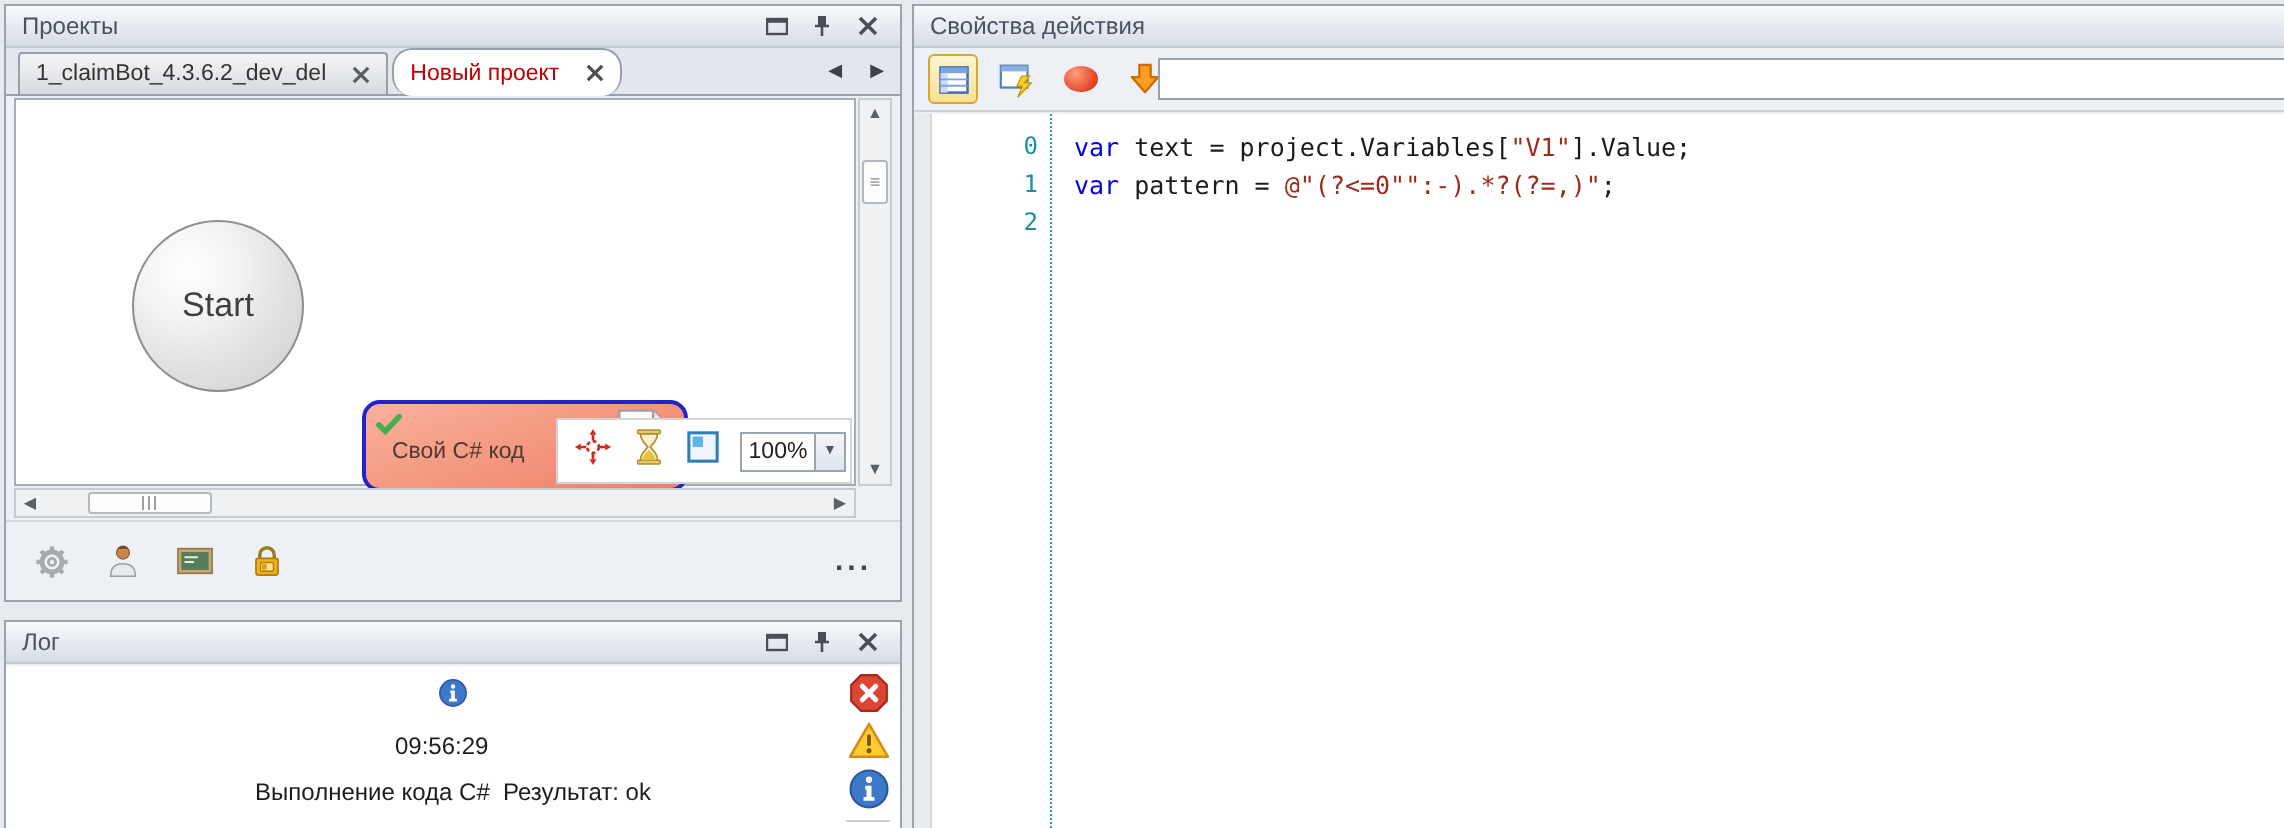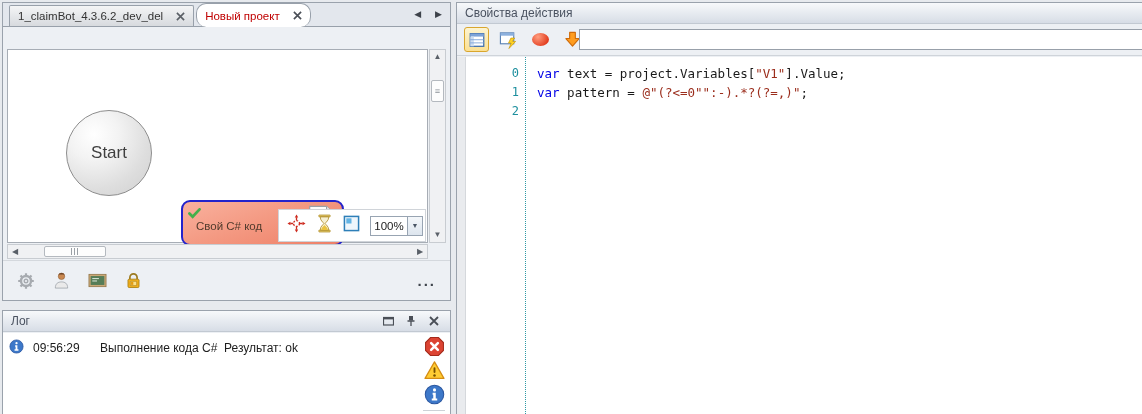--- a/index.html
+++ b/index.html
@@ -61,21 +61,21 @@
   .grip-v { width:9px; height:7px; background:repeating-linear-gradient(90deg,#9aa0a6 0 1px, transparent 1px 3px); }
 
   
   .proj-statusbar { position:absolute; left:0; right:0; top:257px; height:40px; border-top:1px solid #d4d8dd;
                     display:flex; align-items:center; gap:16px; padding-left:13px; }
   .statusbar-icon { width:20px; height:20px; display:flex; }
   .more-dots { margin-left:auto; padding-right:14px; color:#3f454d; font-weight:bold; font-size:15px; letter-spacing:2px; line-height:8px; }
 
   
   .log-content { position:absolute; left:0; right:0; top:22px; bottom:0; background:#fff; }
-  .log-entry { display:flex; align-items:center; gap:9px; padding:6px 6px 0 6px; font-size:12px; color:#1d1d1d; }
+  .log-entry { display:flex; align-items:center; gap:9px; padding:6px 6px 0 6px; font-size:12px; color:#1d1d1d;flex-direction:column; }
   .log-time { width:58px; }
   .log-msg { white-space:pre; }
   .log-toolbar { position:absolute; right:4px; top:3px; width:24px; display:flex; flex-direction:column; align-items:center; gap:3px; }
   .log-tool { width:21px; height:21px; display:flex; }
   .log-sep { width:22px; border-top:1px solid #cdd2d7; margin:2px 0 0 0; }
   .log-partial { width:20px; height:12px; background:#ffd96a; border:1px solid #d9a62e; border-radius:3px; }
 
   
   .props-toolbar { position:relative; height:32px; background:#edf0f4; border-bottom:1px solid #cfd4da;
                    display:flex; align-items:center; gap:7px; padding-left:7px; }
@@ -96,20 +96,42 @@
   .tok-keyword { color:#0101e6; }
   .tok-string { color:#9b2d1c; }
   .tok-plain { color:#1a1a1a; }
 </style>
 </head>
 <body>
 
 <div class="app">
 
   <div class="panel projects-panel">
+    <div class="titlebar">
+      <span class="title">Проекты</span>
+      <div class="winbtns">
+        <span class="winbtn">
+          <svg width="11" height="10" viewBox="0 0 11 10">
+              <rect x="0.5" y="1.5" width="10" height="7.5" fill="none" stroke="#4a4f57" stroke-width="1.2"></rect>
+              <line x1="1" y1="2.6" x2="10" y2="2.6" stroke="#4a4f57" stroke-width="1.6"></line>
+            </svg>
+        </span>
+        <span class="winbtn">
+          <svg width="10" height="12" viewBox="0 0 10 12">
+              <path d="M3 1 h4 v4.5 h-4 z" fill="#4a4f57"></path>
+              <path d="M1.5 6 h7 M5 6 v5" stroke="#4a4f57" stroke-width="1.3" fill="none"></path>
+            </svg>
+        </span>
+        <span class="winbtn">
+          <svg width="10" height="10" viewBox="0 0 10 10">
+              <path d="M1 1 L9 9 M9 1 L1 9" stroke="#4a4f57" stroke-width="1.8"></path>
+            </svg>
+        </span>
+      </div>
+    </div>
 
     <div class="tabstrip">
       <div class="tab inactive">
         <span>1_claimBot_4.3.6.2_dev_del</span>
         <span class="tab-close">
           <svg width="9" height="9" viewBox="0 0 10 10">
               <path d="M1 1 L9 9 M9 1 L1 9" stroke="#5a5f66" stroke-width="1.8"></path>
             </svg>
         </span>
       </div>

